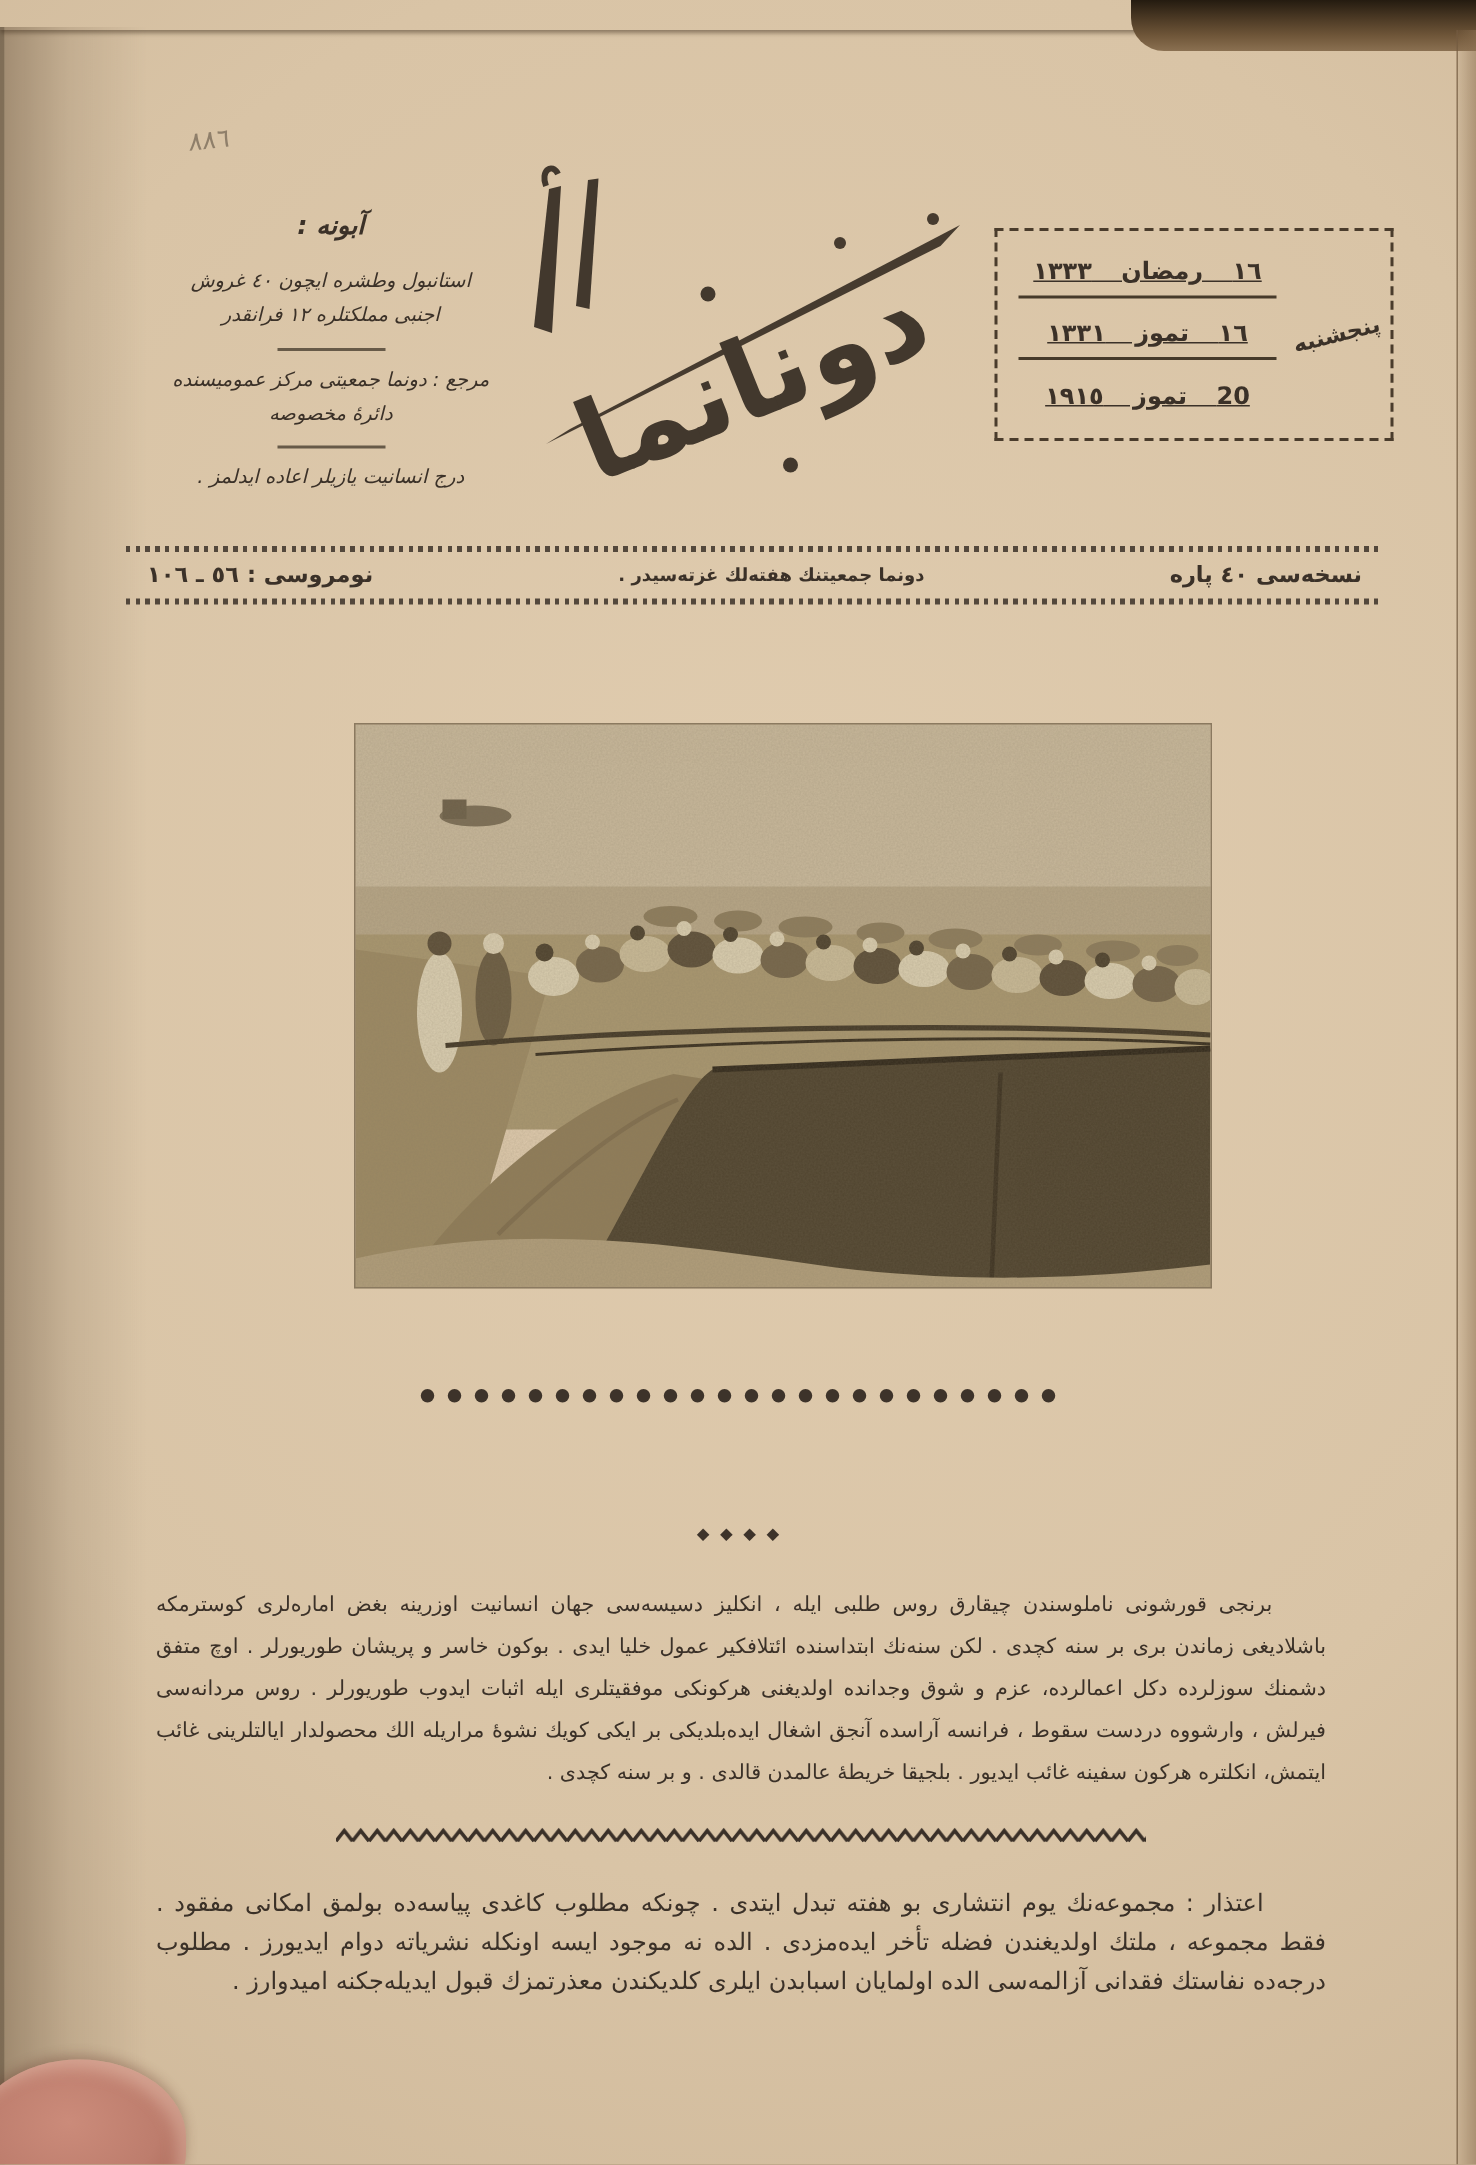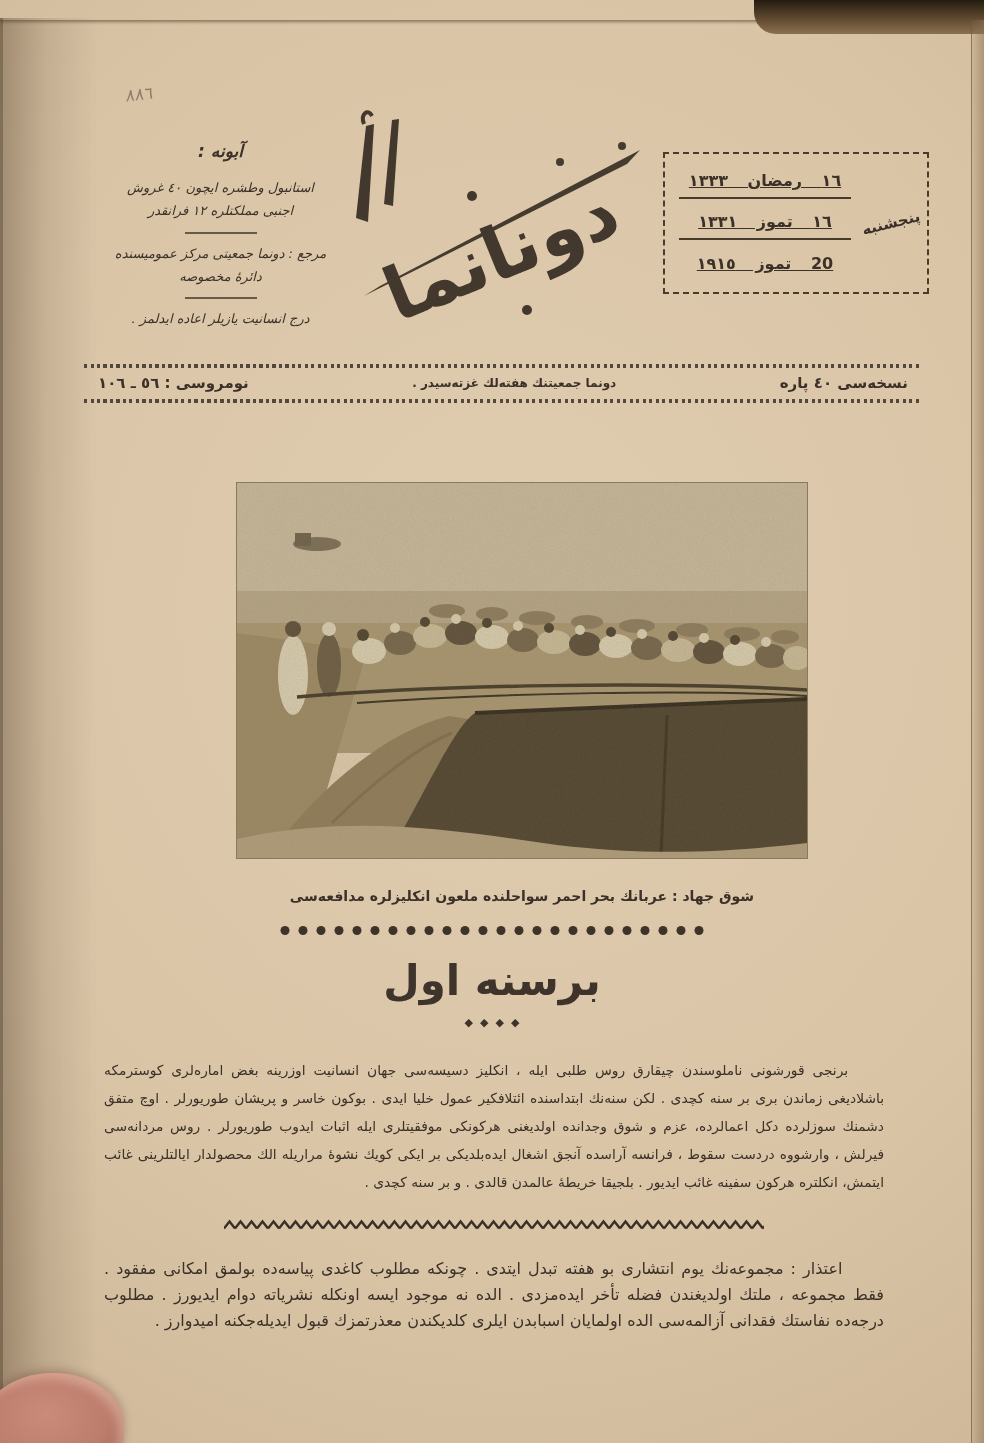--- a/index.html
+++ b/index.html
@@ -259,21 +259,20 @@
       <path d="M150,375 C192,302 218,243 238,230 L570,216 L570,375 Z" fill="#50442f"></path>
       <path d="M238,230 L570,216" stroke="#332a1c" stroke-width="4" fill="none"></path>
       <line x1="430" y1="232" x2="424" y2="372" stroke="#3a3020" stroke-width="3" opacity=".8"></line>
 
       <path d="M0,375 L0,356 C120,330 220,348 320,362 C420,374 500,368 570,360 L570,375 Z" fill="#b09d7a"></path>
 
       <rect width="570" height="375" filter="url(#grain)" opacity=".55"></rect>
     </svg>
   </figure>
 
-  <figcaption class="photo-caption">شوق جهاد : عربانك بحر احمر سواحلنده ملعون انكليزلره مدافعه‌سى</figcaption>
 
   <div class="dots-divider">
       <span class="dot"></span>
       <span class="dot"></span>
       <span class="dot"></span>
       <span class="dot"></span>
       <span class="dot"></span>
       <span class="dot"></span>
       <span class="dot"></span>
       <span class="dot"></span>
@@ -288,21 +287,20 @@
       <span class="dot"></span>
       <span class="dot"></span>
       <span class="dot"></span>
       <span class="dot"></span>
       <span class="dot"></span>
       <span class="dot"></span>
       <span class="dot"></span>
       <span class="dot"></span>
     </div>
 
-  <h1 class="article-title">برسنه اول</h1>
 
   <div class="diamonds-divider">
       <span>◆</span>
       <span>◆</span>
       <span>◆</span>
       <span>◆</span>
     </div>
 
   <div class="article-body">
     <p>برنجى قورشونى ناملوسندن چيقارق روس طلبى ايله ، انكليز دسيسه‌سى جهان انسانيت اوزرينه بغض اماره‌لرى كوسترمكه باشلاديغى زماندن برى بر سنه كچدى . لكن سنه‌نك ابتداسنده ائتلافكير عمول خليا ايدى . بوكون خاسر و پريشان طوريورلر . اوچ متفق دشمنك سوزلرده دكل اعمالرده، عزم و شوق وجدانده اولديغنى هركونكى موفقيتلرى ايله اثبات ايدوب طوريورلر . روس مردانه‌سى فيرلش ، وارشووه دردست سقوط ، فرانسه آراسده آنجق اشغال ايده‌بلديكى بر ايكى كويك نشوهٔ مراريله الك محصولدار ايالتلرينى غائب ايتمش، انكلتره هركون سفينه غائب ايديور . بلجيقا خريطهٔ عالمدن قالدى . و بر سنه كچدى .</p>

